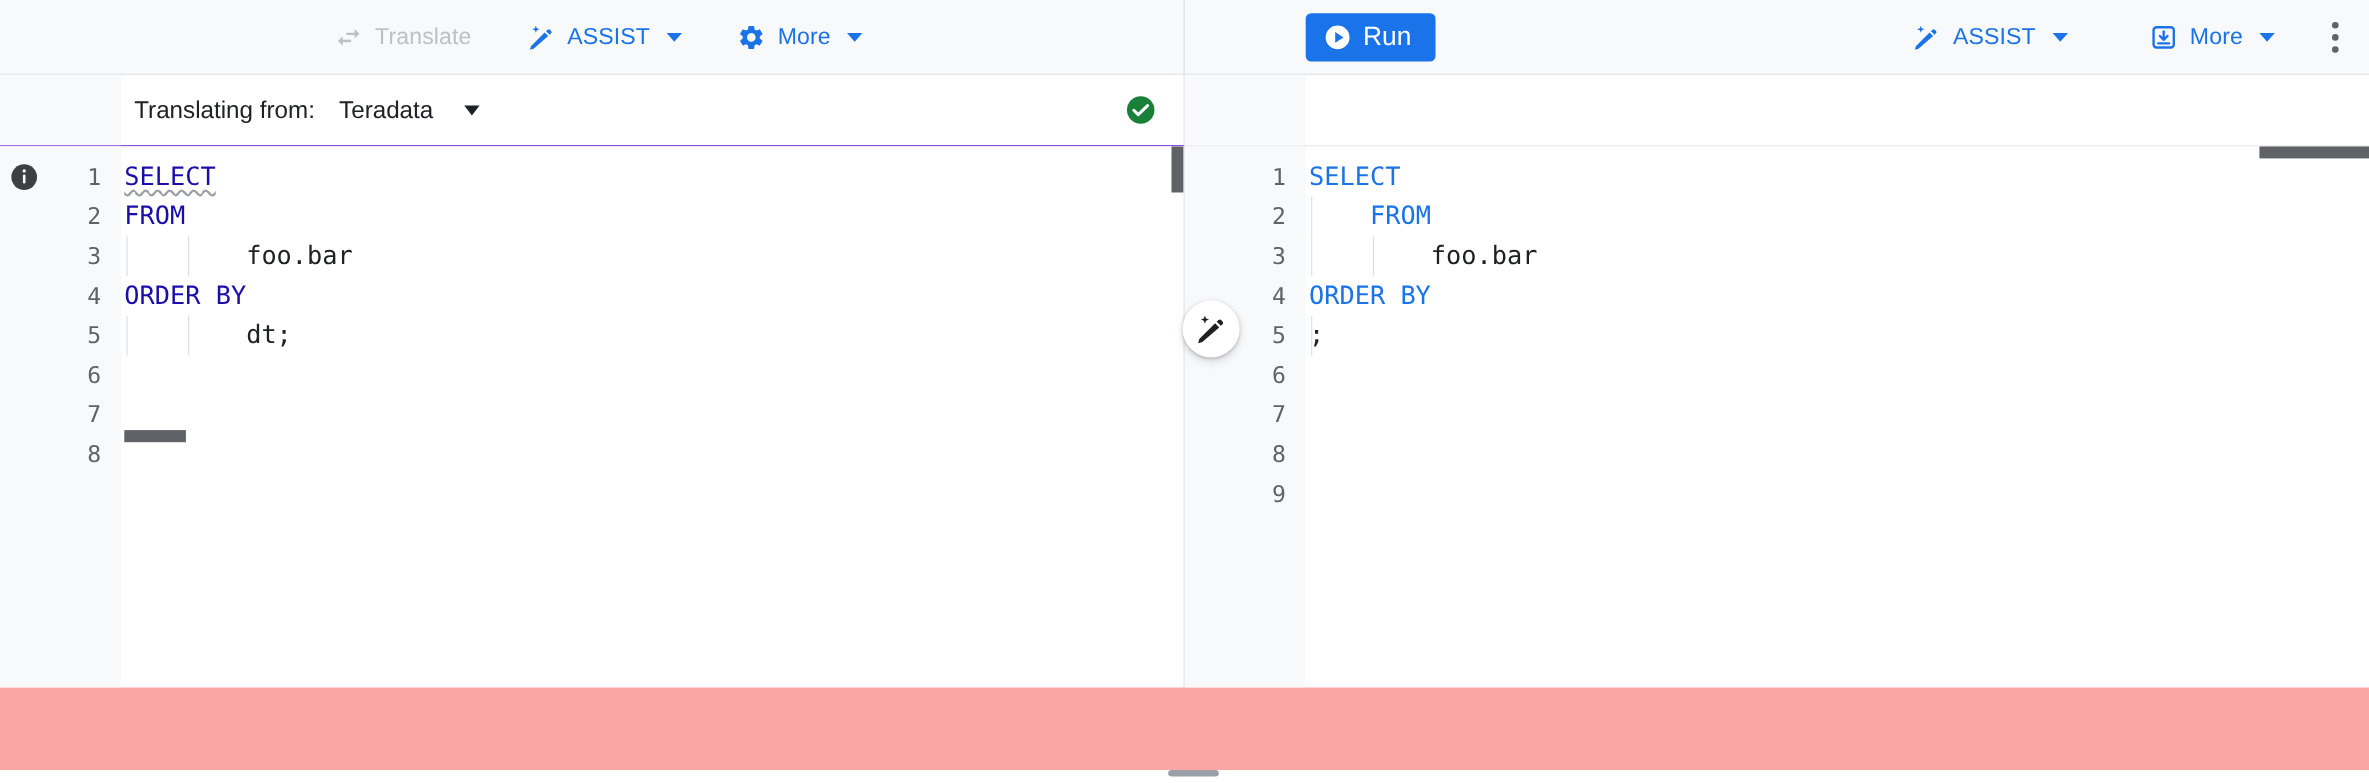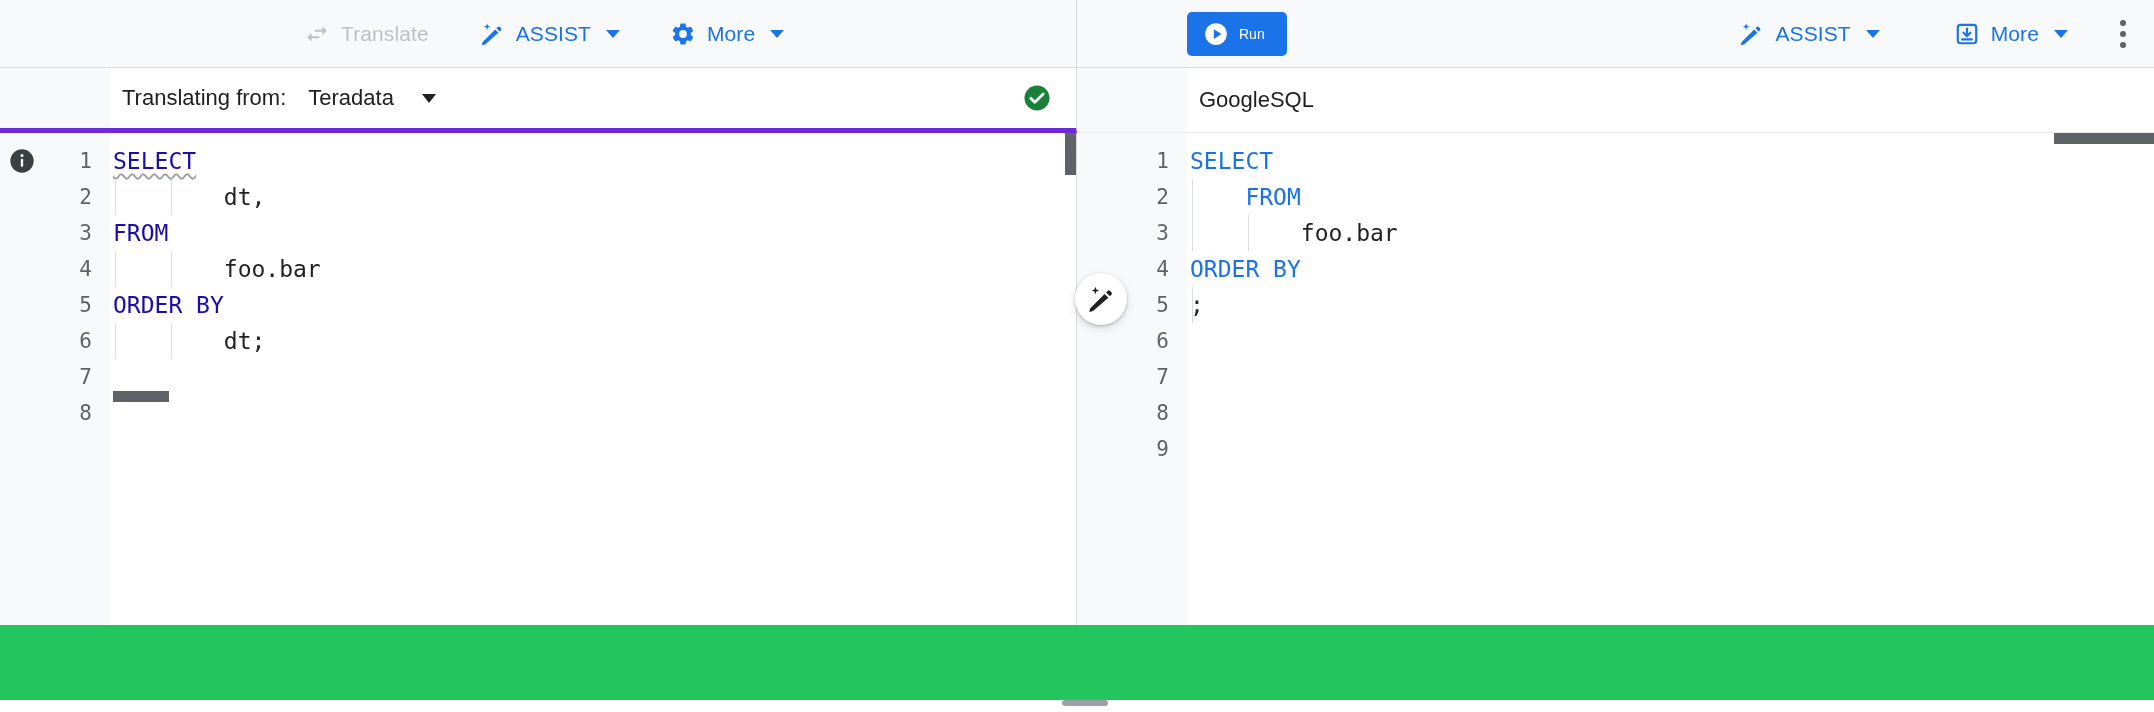--- a/index.html
+++ b/index.html
@@ -2,21 +2,21 @@
 <html><head>
 <meta charset="utf-8">
 <style>
   * { box-sizing: border-box; margin: 0; padding: 0; }
   html, body {
     width: 2154px; height: 712px;
     background: #ffffff;
     font-family: "Liberation Sans", sans-serif;
     overflow: hidden;
   }
-  .app { position: relative; width: 2154px; height: 700px; background:#22c55e; }
+  .app { position: relative; width: 2154px; height: 700px; background:#fca5a5; }
 
   
   .toolbar {
     position: absolute; top: 0; left: 0; width: 2154px; height: 68px;
     background: #f8f9fa;
     border-bottom: 1px solid #dadce0;
     display: flex; align-items: center;
   }
   .tb-left {
     width: 1077px; height: 68px; display: flex; align-items: center;
@@ -41,39 +41,39 @@
     border-right: 7px solid transparent;
     border-top: 8px solid currentColor;
   }
   .icon { display: inline-flex; align-items: center; justify-content: center; }
   .icon svg { display: block; }
 
   .run-btn {
     display: flex; align-items: center; gap: 10px;
     background: #1a73e8; color: #fff; border: none; border-radius: 5px;
     height: 44px; padding: 0 22px 0 16px;
-    font-size: 14px; cursor: pointer;
+    font-size: 24px; cursor: pointer;
     font-family: "Liberation Sans", sans-serif;
   }
   .spacer { flex: 1 1 auto; }
   .kebab {
     display: flex; flex-direction: column; align-items: center; gap: 5px;
     padding: 8px 10px; cursor: pointer; margin-left: 38px;
   }
   .kebab span { width: 6px; height: 6px; border-radius: 50%; background: #5f6368; }
 
   
   .subbar {
     position: absolute; top: 68px; left: 0; width: 2154px; height: 65px;
     display: flex;
   }
   .sub-left {
     width: 1077px; height: 65px; display: flex; align-items: center;
     background: #fff; border-right: 1px solid #dadce0;
-    border-bottom: 5px solid #6d28d9;
+    border-bottom: 1px solid #6d28d9;
     justify-content: flex-end;
   }
   .gutter-pad { width: 110px; height: 100%; background: #f8f9fa; }
   .sub-left-inner {
     flex: 1; display: flex; align-items: center;
     padding: 0 24px 0 12px; height: 100%;
   }
   .sub-label { font-size: 22px; color: #202124; }
   .lang-select {
     display: flex; align-items: center; gap: 28px; margin-left: 22px;
@@ -269,23 +269,20 @@
         <span class="ok-badge">
           <svg width="30" height="30" viewBox="0 0 24 24">
             <circle cx="12" cy="12" r="10" fill="#188038"></circle>
             <path d="M7 12.2l3.2 3.2L17 8.8" fill="none" stroke="#fff" stroke-width="2.2" stroke-linecap="round" stroke-linejoin="round"></path>
           </svg>
         </span>
       </div>
     </div>
     <div class="sub-right">
       <div class="gutter-pad"></div>
-      <div class="sub-right-inner">
-        <span class="sub-label">GoogleSQL</span>
-      </div>
     </div>
   </div>
 
   <div class="editors">
 
     <div class="pane pane-left">
       <div class="gutter">
         <span class="info-icon">
           <svg width="28" height="28" viewBox="0 0 24 24">
             <circle cx="12" cy="12" r="10" fill="#3c4043"></circle>
@@ -299,21 +296,20 @@
             <div class="ln">3</div>
             <div class="ln">4</div>
             <div class="ln">5</div>
             <div class="ln">6</div>
             <div class="ln">7</div>
             <div class="ln">8</div>
           </div>
       </div>
       <div class="code">
           <div class="cl"><span></span><span class="kw err">SELECT</span></div>
-          <div class="cl"><span class="guide" style="left: 2px;"></span><span class="guide" style="left: 57.6px;"></span><span>        </span><span>dt,</span></div>
           <div class="cl"><span></span><span class="kw">FROM</span></div>
           <div class="cl"><span class="guide" style="left: 2px;"></span><span class="guide" style="left: 57.6px;"></span><span>        </span><span>foo.bar</span></div>
           <div class="cl"><span></span><span class="kw">ORDER BY</span></div>
           <div class="cl"><span class="guide" style="left: 2px;"></span><span class="guide" style="left: 57.6px;"></span><span>        </span><span>dt;</span></div>
           <div class="cl"><span></span></div>
         </div>
       <div class="vscroll-thumb" style="right:0; top:0; height:42px;"></div>
       <div class="hscroll-thumb" style="left:113px; top:258px; width:56px;"></div>
     </div>
 

